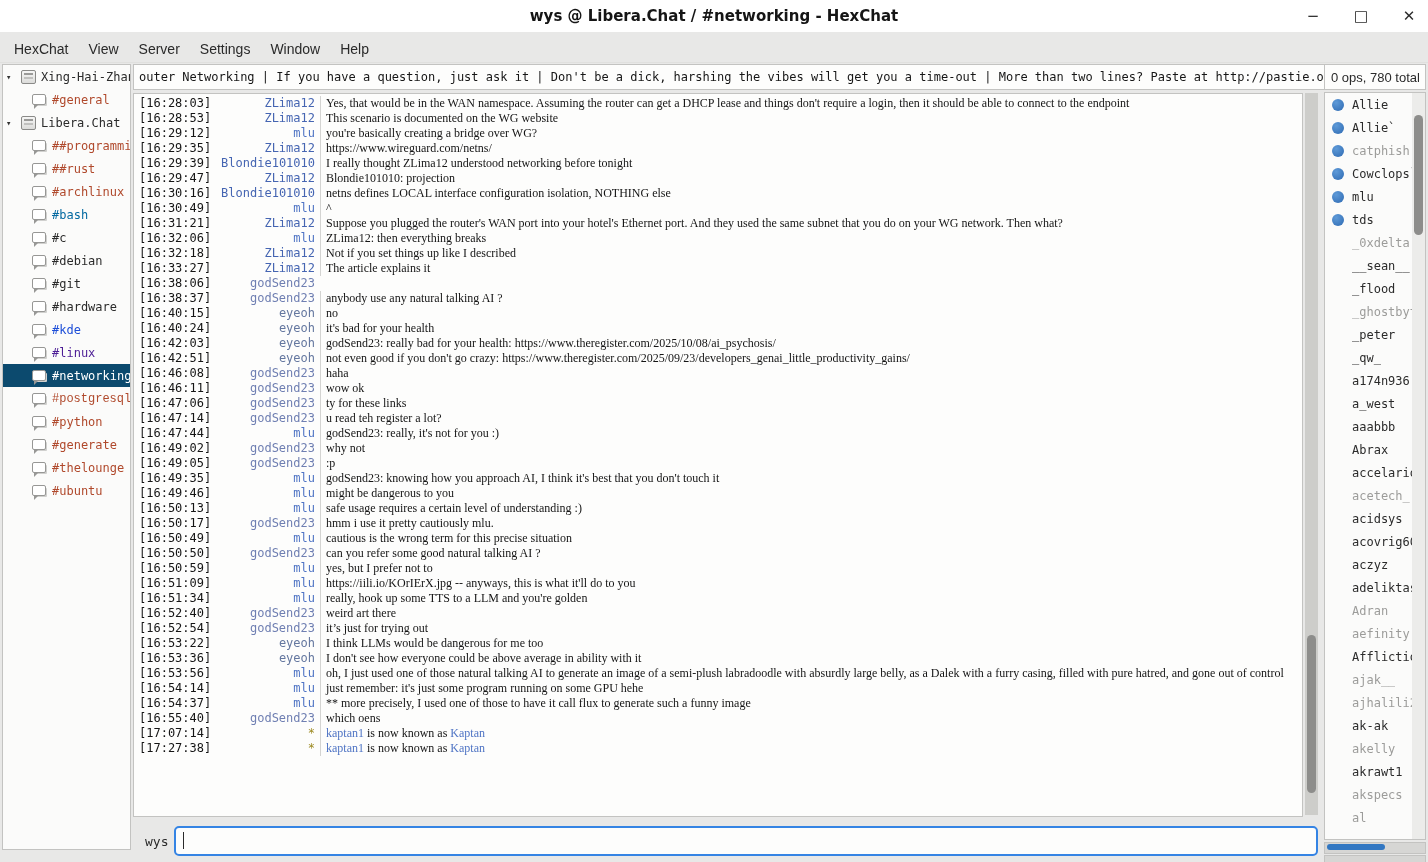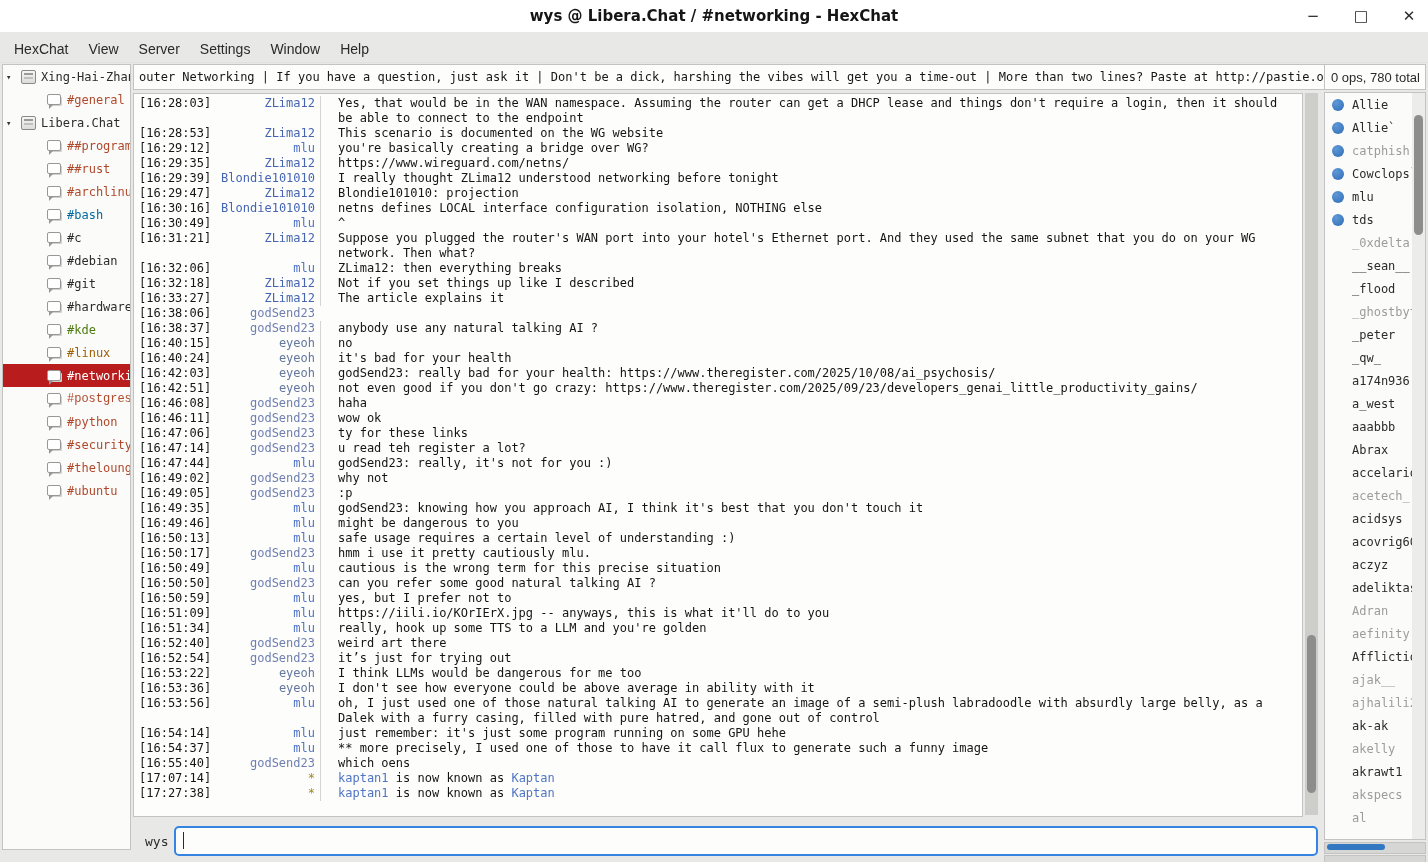--- a/index.html
+++ b/index.html
@@ -17,22 +17,22 @@
            font-size:15px;color:#2b2b2b;font-family:"DejaVu Sans",sans-serif;}
   
   .menubar{position:absolute;left:0;top:32px;right:0;height:30px;background:#e8e8e7;
            display:flex;align-items:flex-end;padding-left:4px;border-bottom:1px solid #e0e0de;}
   .menu-item{padding:5px 10px;font-size:14px;color:#2a2a2a;}
   
   .tree-panel{position:absolute;left:2px;top:64px;width:127px;height:784px;background:#fbfbfa;
               border:1px solid #c3c3c1;overflow:hidden;font-family:"DejaVu Sans Mono",monospace;font-size:12px;}
   .tree-row{height:23px;display:flex;align-items:center;white-space:nowrap;overflow:hidden;color:#2b2b2b;}
   .tree-row.network{padding-left:3px;}
-  .tree-row.channel{padding-left:44px;}
-  .tree-row.selected{background:#b91c1c;}
+  .tree-row.channel{padding-left:29px;}
+  .tree-row.selected{background:#0c4a6e;}
   .tree-row.selected .tree-label{color:#ffffff;}
   .expander{width:15px;font-size:9px;color:#333;flex:none;text-align:left;}
   .icon-server{width:13px;height:12px;border:1px solid #8a8a88;border-radius:2px;
                background:linear-gradient(#f6f6f5,#dcdcda);position:relative;flex:none;margin-right:5px;}
   .icon-server::before{content:"";position:absolute;left:2px;right:2px;top:2px;height:2px;background:#9a9a98;}
   .icon-server::after{content:"";position:absolute;left:2px;right:2px;top:6px;height:2px;background:#c0c0be;}
   .icon-chat{width:12px;height:9px;border:1px solid #979795;border-radius:2px;background:#fff;
              position:relative;flex:none;margin-right:6px;box-shadow:2px 2px 0 -1px #d0d0ce;}
   .icon-chat::after{content:"";position:absolute;left:1px;bottom:-5px;border:2px solid transparent;
                     border-top-color:#979795;border-left-color:#979795;}
@@ -43,22 +43,22 @@
              font-family:"DejaVu Sans Mono",monospace;font-size:12px;color:#161616;
              white-space:nowrap;overflow:hidden;}
   
   .chat-area{position:absolute;left:133px;top:93px;width:1168px;height:720px;background:#fdfdfc;
              border:1px solid #c3c3c1;overflow:hidden;
              font-family:"DejaVu Sans Mono",monospace;font-size:12px;line-height:15px;color:#141414;
              padding-top:2px;}
   .chat-row{display:flex;align-items:flex-start;}
   .chat-time{width:76px;flex:none;padding-left:5px;white-space:pre;}
   .chat-nick{width:100px;flex:none;text-align:right;padding-right:5px;white-space:nowrap;overflow:hidden;}
-  .chat-msg{flex:1;border-left:1px solid #d4d4d2;padding-left:17px;margin-right:4px;
-            white-space:pre-wrap;word-break:break-word;min-height:15px;}
+  .chat-msg{flex:1;border-left:1px solid #d4d4d2;padding-left:5px;margin-right:4px;
+            white-space:pre-wrap;word-break:break-word;min-height:15px;font-family:Liberation Serif, serif;}
   
   .chat-vscroll{position:absolute;left:1305px;top:93px;width:13px;height:722px;background:#cdcdca;}
   .chat-vscroll .thumb{position:absolute;left:2px;width:9px;top:75%;height:22%;background:#8d8d8b;border-radius:5px;}
   
   .user-header{position:absolute;left:1324px;top:64px;right:2px;height:24px;background:#fdfdfc;
                border:1px solid #c3c3c1;display:flex;align-items:center;padding:0 6px;
                font-size:13px;color:#2a2a2a;white-space:nowrap;overflow:hidden;}
   .user-list{position:absolute;left:1324px;top:92px;right:2px;height:746px;background:#fbfbfa;
              border:1px solid #c3c3c1;overflow:hidden;font-family:"DejaVu Sans Mono",monospace;font-size:12px;}
   .user-row{height:23px;display:flex;align-items:center;padding-left:7px;white-space:nowrap;overflow:hidden;}
@@ -145,41 +145,41 @@
     <div class="tree-row channel">
       <div class="icon-chat"></div>
       <div class="tree-label">#git</div>
     </div>
     <div class="tree-row channel">
       <div class="icon-chat"></div>
       <div class="tree-label">#hardware</div>
     </div>
     <div class="tree-row channel">
       <div class="icon-chat"></div>
-      <div class="tree-label" style="color: #4d7c0f;">#kde</div>
-    </div>
-    <div class="tree-row channel">
-      <div class="icon-chat"></div>
-      <div class="tree-label" style="color: #a16207;">#linux</div>
+      <div class="tree-label" style="color: #1d4ed8;">#kde</div>
+    </div>
+    <div class="tree-row channel">
+      <div class="icon-chat"></div>
+      <div class="tree-label" style="color: #4c1d95;">#linux</div>
     </div>
     <div class="tree-row channel selected">
       <div class="icon-chat"></div>
       <div class="tree-label">#networking</div>
     </div>
     <div class="tree-row channel">
       <div class="icon-chat"></div>
       <div class="tree-label" style="color: rgb(176, 73, 44); font-family: Liberation Mono, monospace;">#postgresql</div>
     </div>
     <div class="tree-row channel">
       <div class="icon-chat"></div>
       <div class="tree-label" style="color: rgb(176, 73, 44);">#python</div>
     </div>
     <div class="tree-row channel">
       <div class="icon-chat"></div>
-      <div class="tree-label" style="color: rgb(176, 73, 44);">#security</div>
+      <div class="tree-label" style="color: rgb(176, 73, 44);">#generate</div>
     </div>
     <div class="tree-row channel">
       <div class="icon-chat"></div>
       <div class="tree-label" style="color: rgb(176, 73, 44); text-align: right;">#thelounge</div>
     </div>
     <div class="tree-row channel">
       <div class="icon-chat"></div>
       <div class="tree-label" style="color: rgb(176, 73, 44);">#ubuntu</div>
     </div>
   </div>

